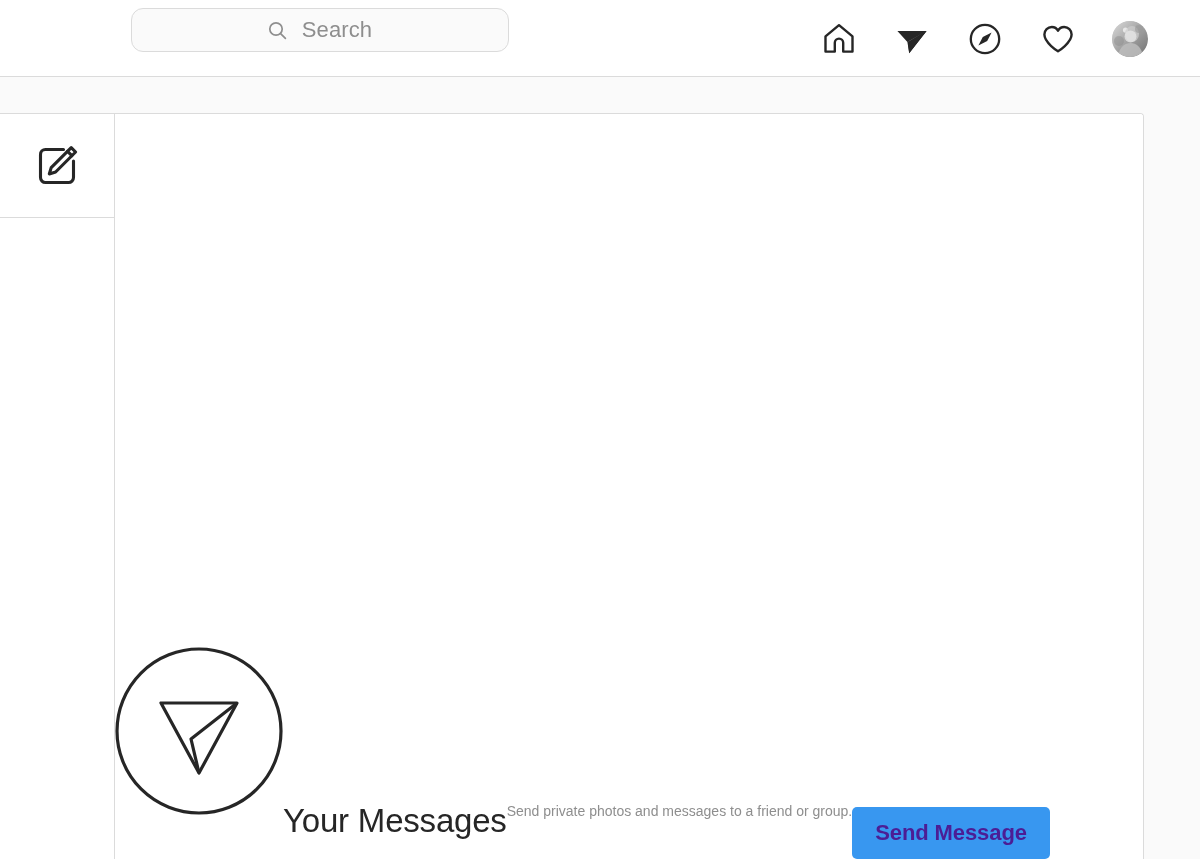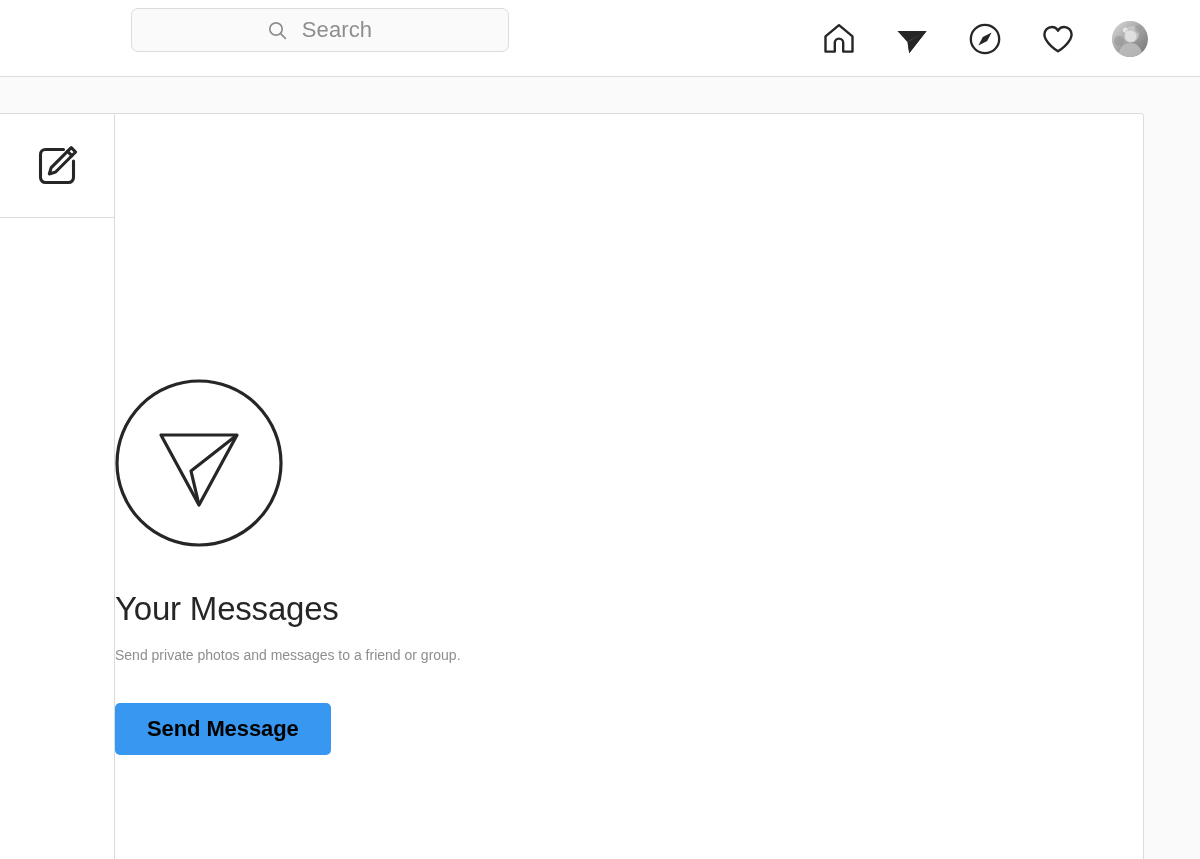--- a/index.html
+++ b/index.html
@@ -33,21 +33,21 @@
     top: 8px;
     width: 378px;
     height: 44px;
   }
 
   .search-box {
     width: 100%;
     height: 100%;
     background: #fafafa;
     border: 1px solid #dbdbdb;
-    border-radius: 7px;
+    border-radius: 12px;
     display: flex;
     align-items: center;
     justify-content: center;
     gap: 15px;
     cursor: text;
   }
 
   .search-icon { display: block; line-height: 0; }
 
   .search-placeholder {
@@ -149,22 +149,21 @@
 
   .dm-thread-list {
     flex: 1;
     overflow: hidden;
   }
 
   
   .dm-main {
     flex: 1;
     display: flex;
-    flex-direction: column;
-    align-items: flex-start;
+    align-items: flex-end;
     justify-content: flex-start;
     padding-top: 265px;
     background: #ffffff;
   }
 
   .empty-icon {
     line-height: 0;
     margin-bottom: 44px;
   }
 
@@ -183,27 +182,27 @@
     font-weight: 400;
     color: #8e8e8e;
     line-height: 1.2;
     margin-bottom: 39px;
     text-align: center;
     letter-spacing: 0px;
   }
 
   .send-message-btn {
     background: #3897f0;
-    color: #000000;
+    color: #4c1d95;
     border: none;
     border-radius: 5px;
     font-family: "Liberation Sans", sans-serif;
     font-size: 22px;
     font-weight: bold;
-    padding: 14px 32px;
+    padding: 14px 23px;
     cursor: pointer;
     line-height: 1.1;
     letter-spacing: -0.1px;
   }
 </style>
 </head>
 <body>
 
 <div class="topnav">
 

